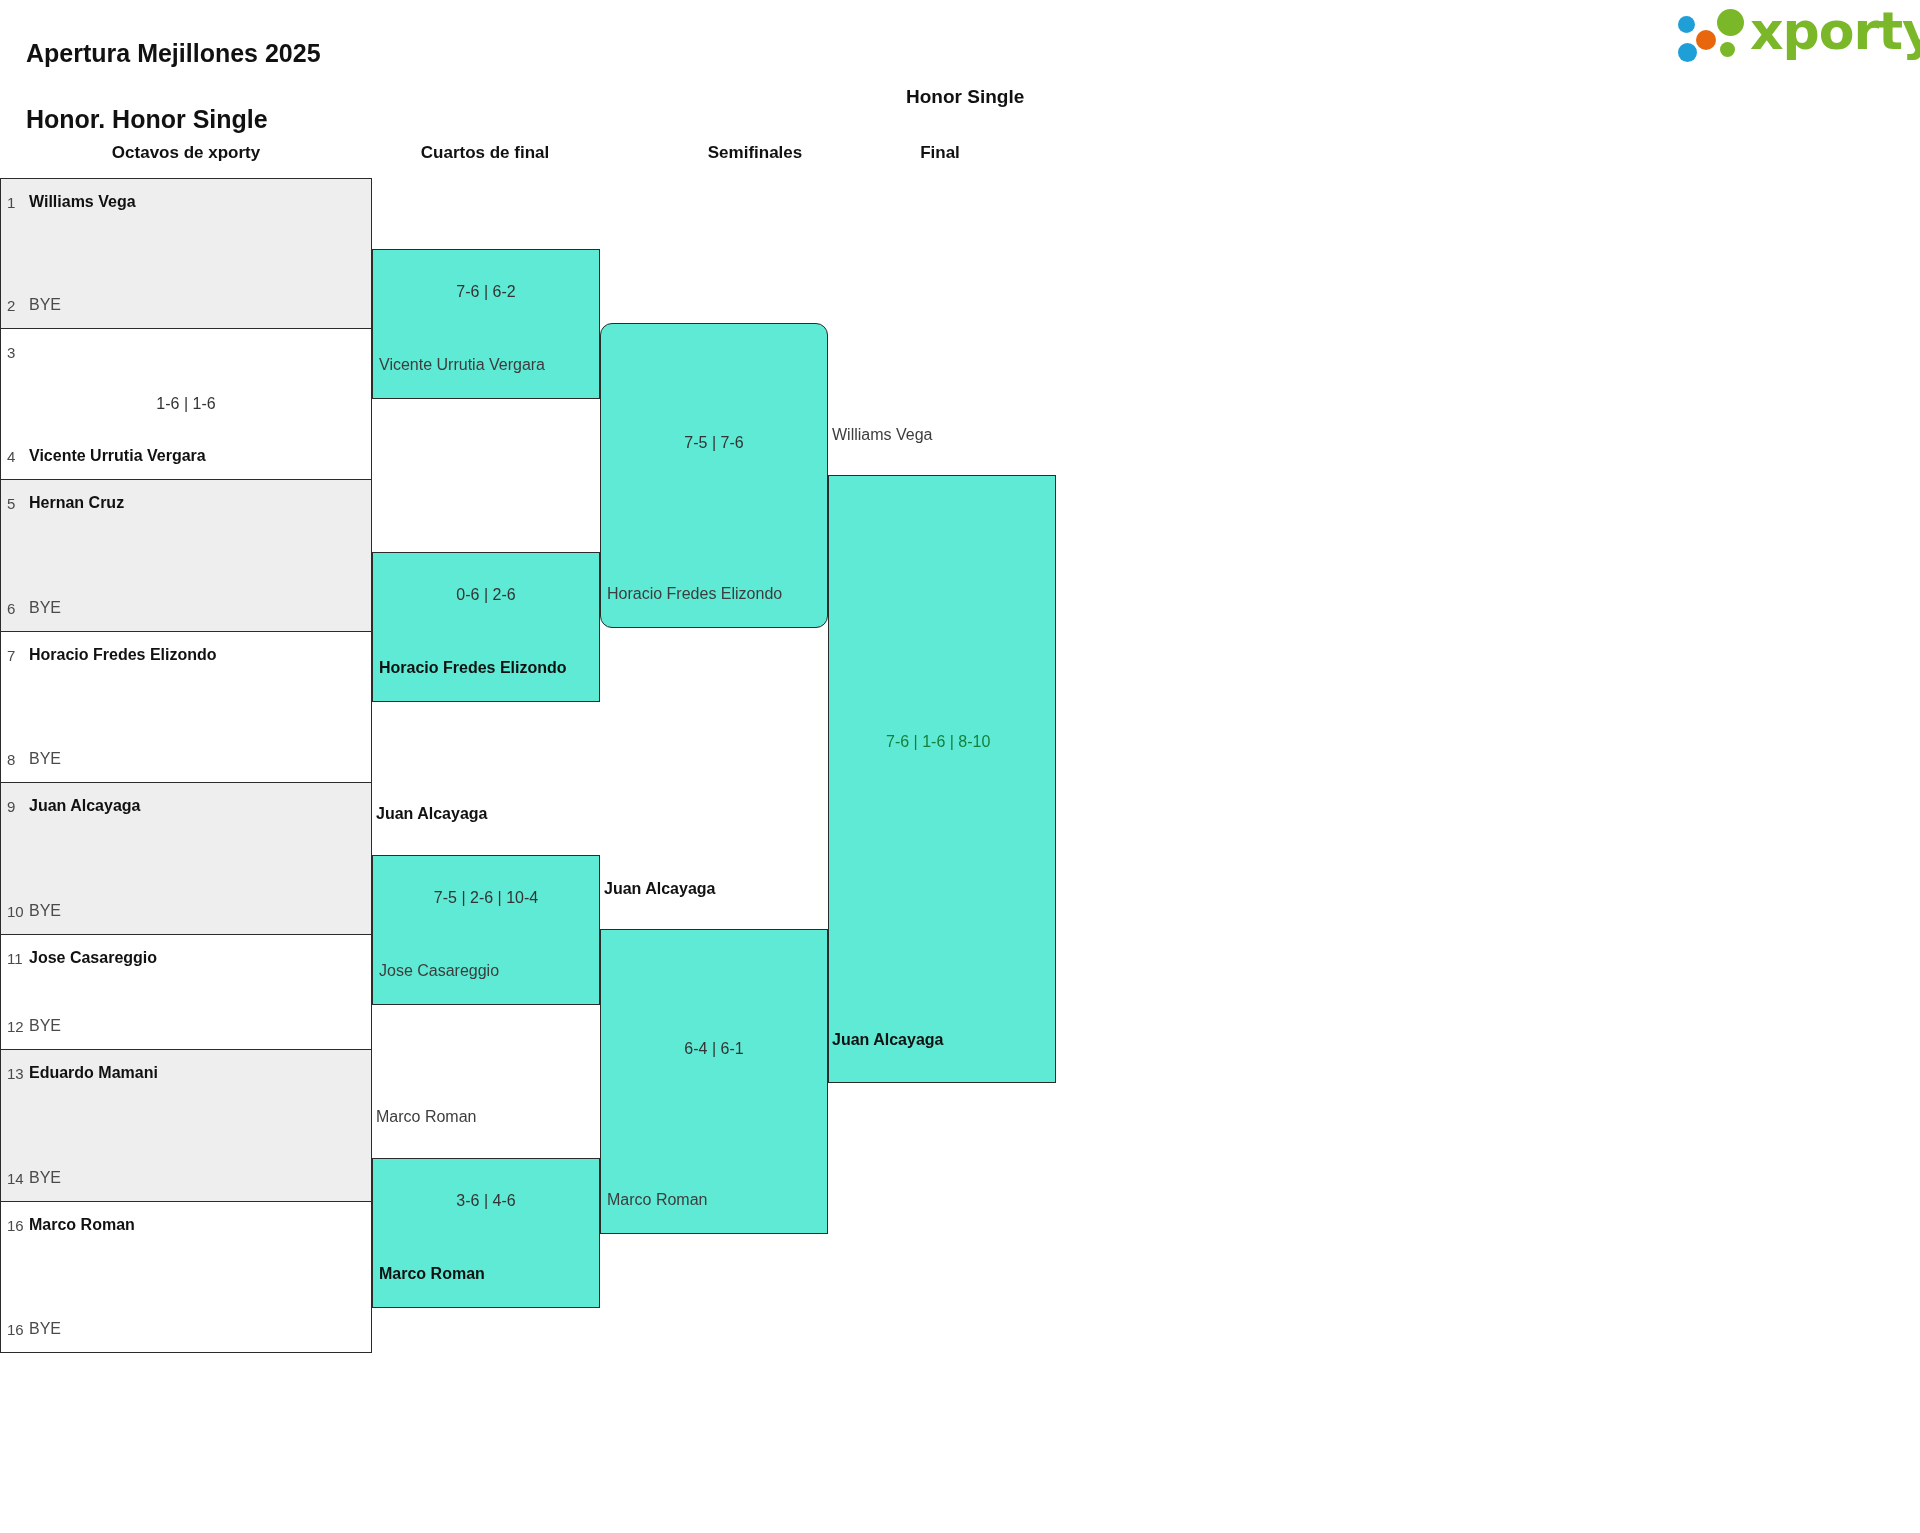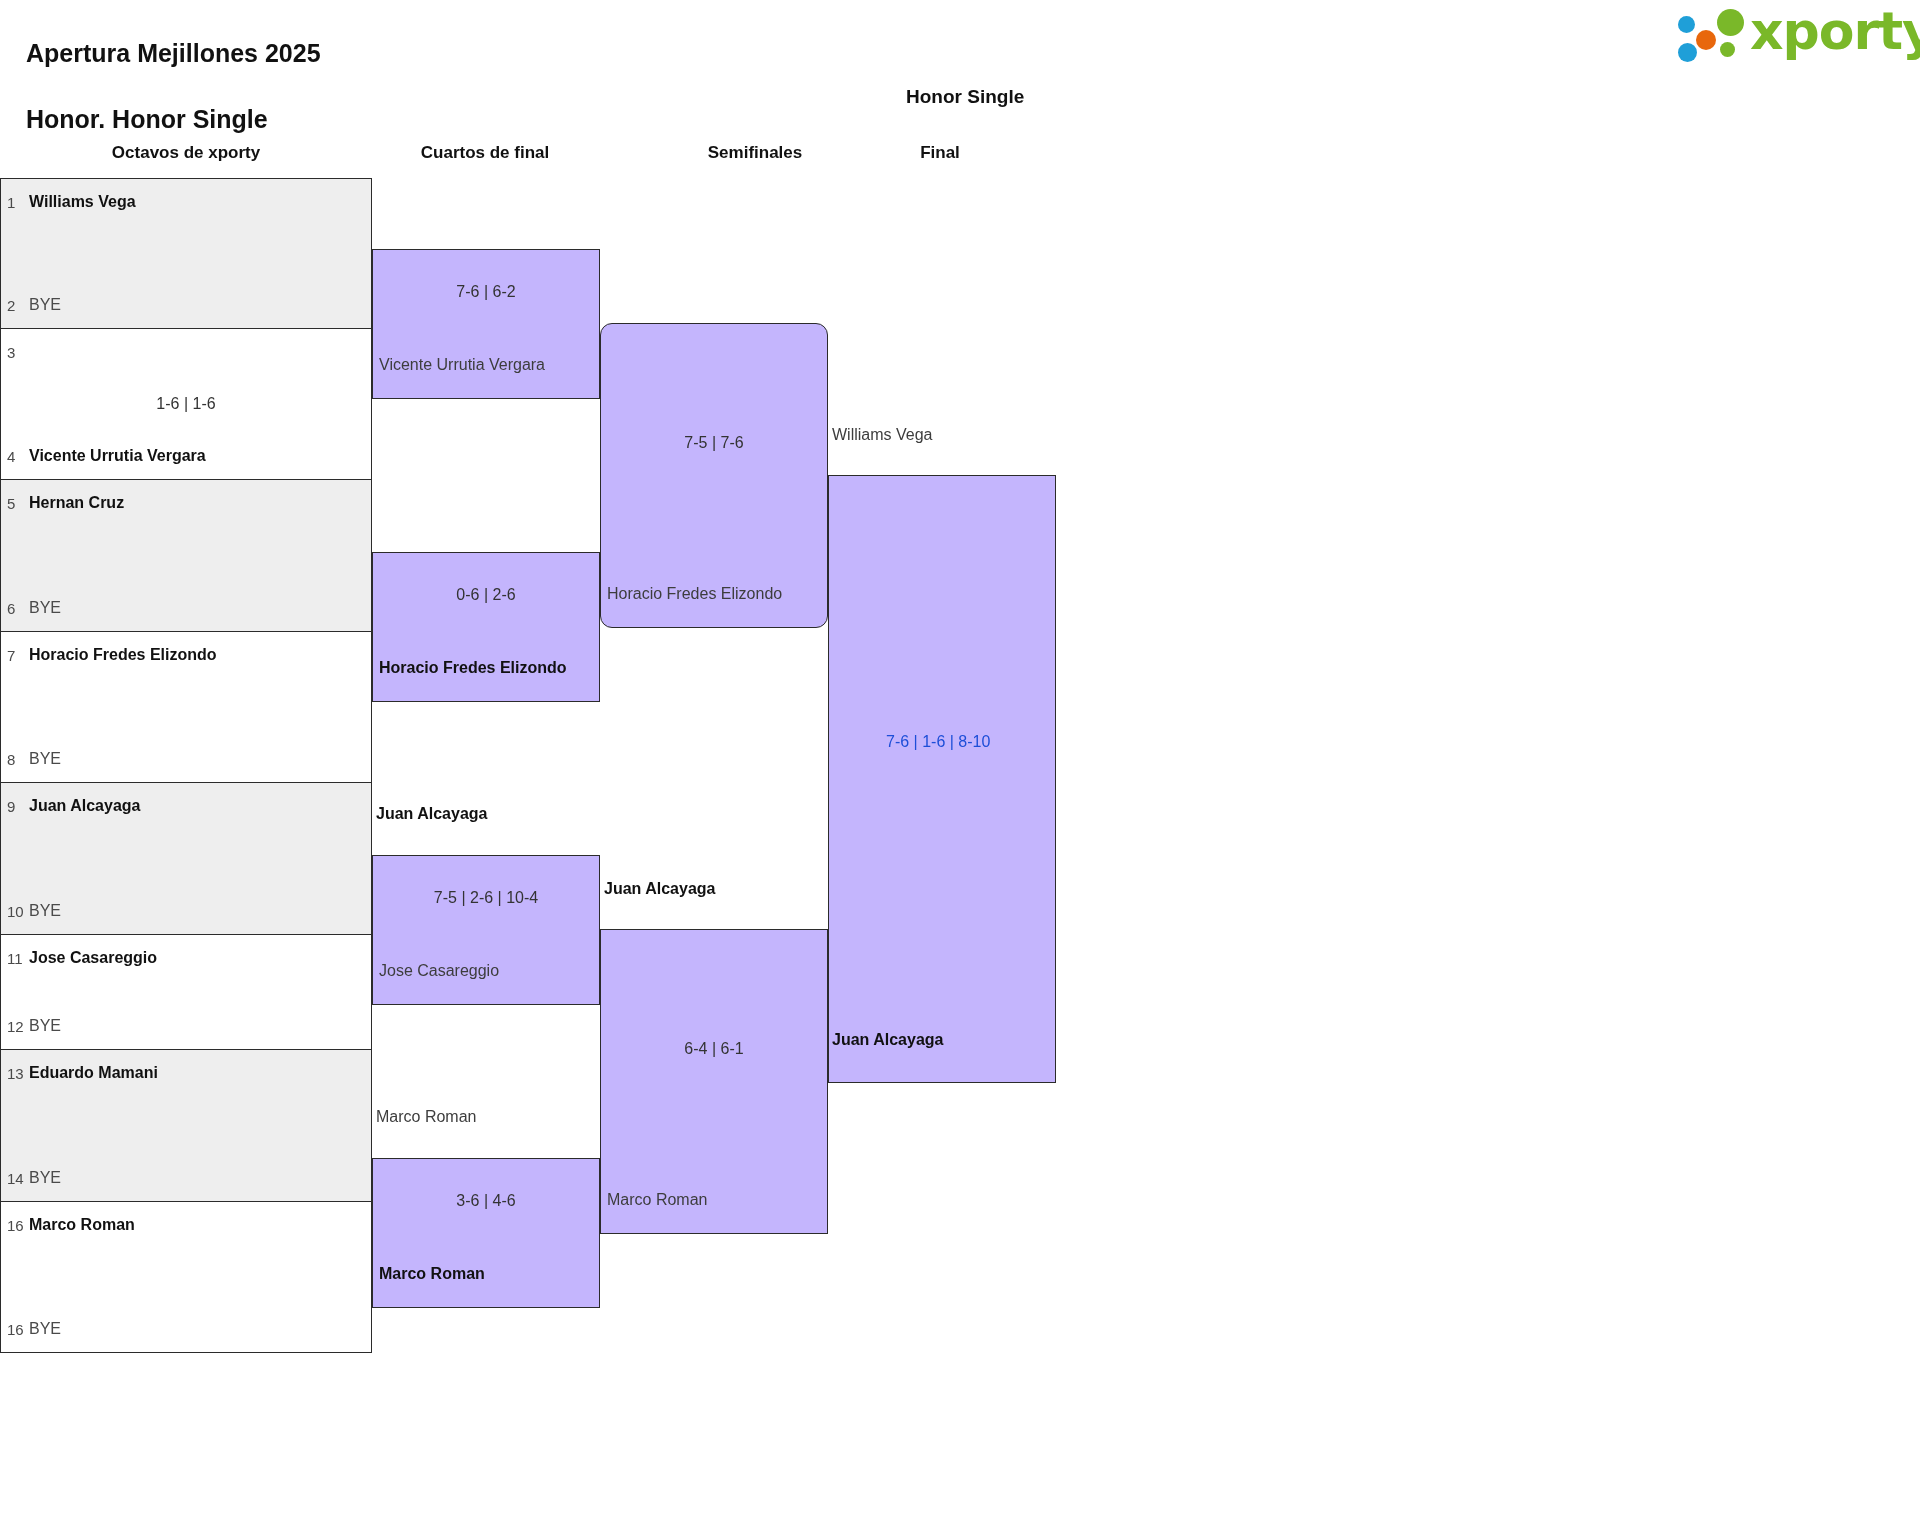--- a/index.html
+++ b/index.html
@@ -132,21 +132,21 @@
     text-align: center;
     font-size: 16px;
     color: #333333;
   }
 
   
   .match-box {
     position: absolute;
     box-sizing: border-box;
     border: 1px solid #2b2b2b;
-    background: #c4b5fd;
+    background: #5eead4;
   }
   .match-score {
     position: absolute;
     left: 0;
     width: 100%;
     text-align: center;
     font-size: 16px;
     color: #333333;
     white-space: nowrap;
   }
@@ -329,13 +329,13 @@
 
 <div class="advance-label winner" style="left:604px; top:880px;">Juan Alcayaga</div>
 
 <div class="match-box" style="left:828px; top:475px; width:228px; height:608px;">
   
 </div>
 
 <div class="advance-label loser" style="left:832px; top:426px;">Williams Vega</div>
 <div class="advance-label winner" style="left:832px; top:1031px;">Juan Alcayaga</div>
 
-<div class="advance-label loser" style="left:886px; top:733px; font-weight:normal; color:#1d4ed8;">7-6 | 1-6 | 8-10</div>
+<div class="advance-label loser" style="left:886px; top:733px; font-weight:normal; color:#15803d;">7-6 | 1-6 | 8-10</div>
 
 </body></html>

